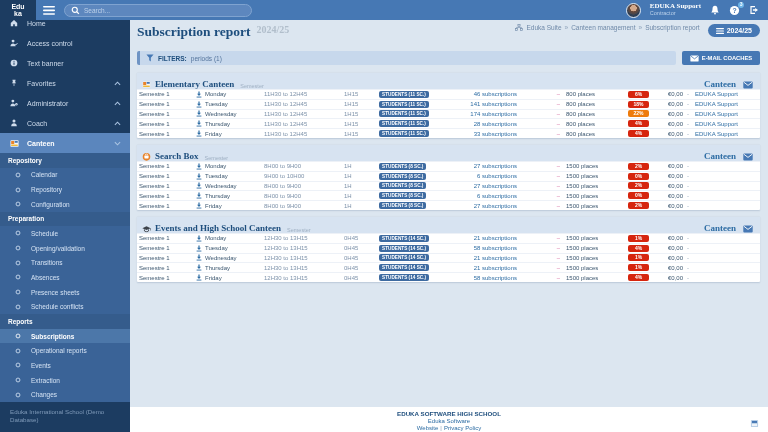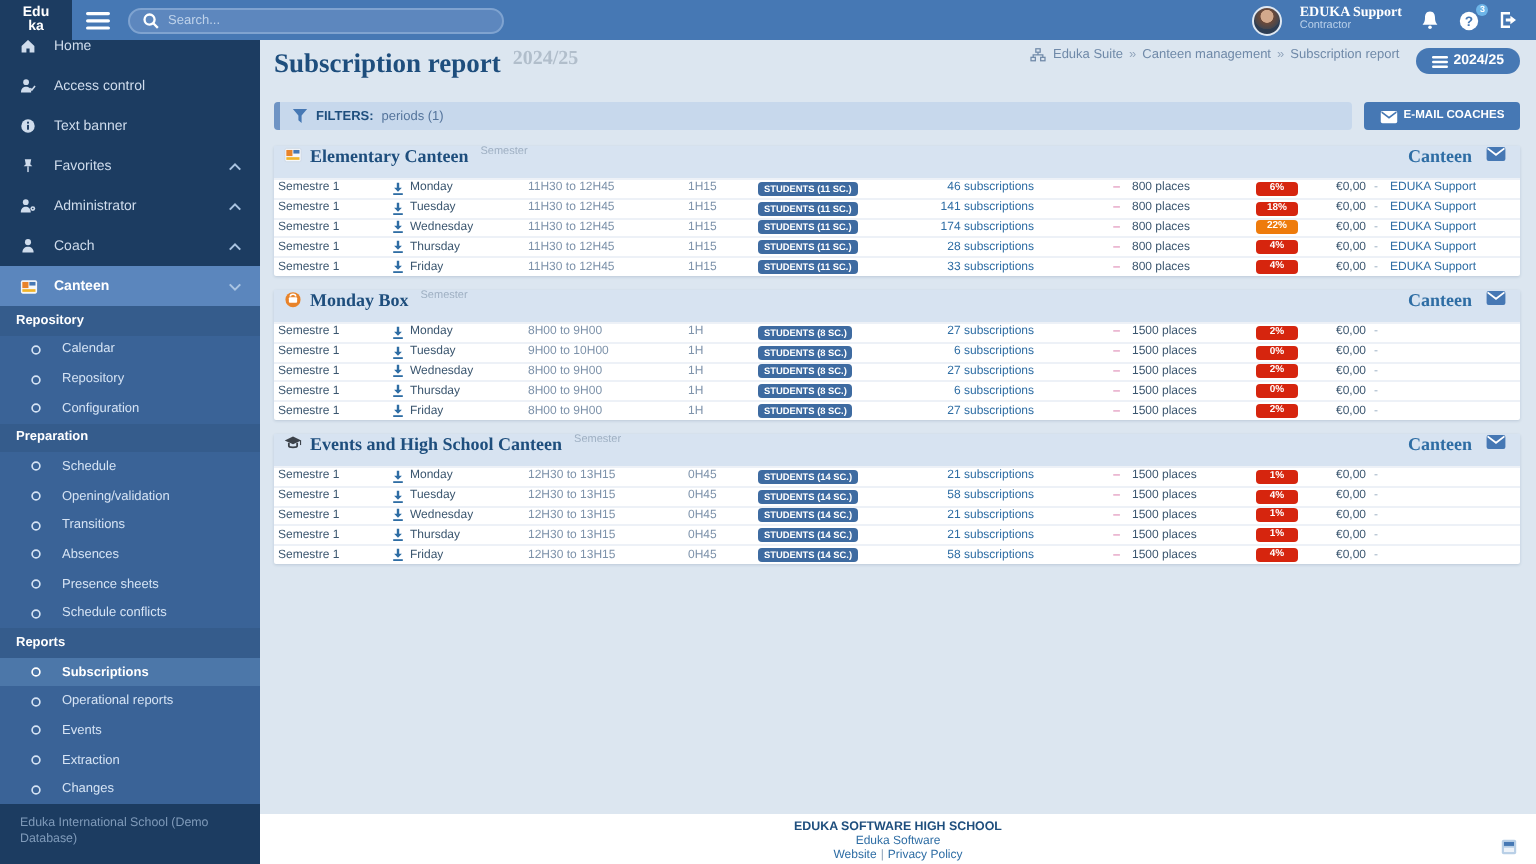--- a/index.html
+++ b/index.html
@@ -53,21 +53,21 @@
   .breadcrumb .bsep{color:#8fa3ba;}
   .year-pill{height:13px;border-radius:7px;background:var(--topbar-blue);color:#fff;font-weight:bold;font-size:7px;display:flex;align-items:center;gap:3px;padding:0 8px;margin-left:8px;cursor:pointer;}
   .filter-row{position:absolute;left:7px;right:8px;top:31px;height:14px;display:flex;gap:6px;}
   .filter-bar{flex:1;background:var(--filter-bg);border-left:3px solid #6f94c4;border-radius:2px;display:flex;align-items:center;gap:4px;padding:0 6px;font-size:6.5px;cursor:pointer;}
   .filter-label{font-weight:bold;color:var(--heading-navy);}
   .filter-value{color:#54749c;}
   .email-btn{width:78px;background:var(--topbar-blue);border-radius:2px;color:#fff;font-weight:bold;font-size:5.8px;display:flex;align-items:center;justify-content:center;gap:3px;cursor:pointer;}
 
   .sections{position:absolute;left:7px;right:8px;top:53px;display:flex;flex-direction:column;gap:7px;}
   .section{background:#fff;border-radius:1px;box-shadow:0 0.5px 1.5px rgba(40,70,110,0.18);}
-  .sec-head{height:16px;background:var(--section-head-bg);display:flex;align-items:flex-start;padding:0 5px;gap:4px;}
+  .sec-head{height:16px;background:var(--section-head-bg);display:flex;align-items:flex-end;padding:0 5px;gap:4px;}
   .sec-title{font-family:"Liberation Serif",serif;font-weight:bold;font-size:9px;color:var(--heading-navy);}
   .sec-sub{font-size:5.5px;color:#9fb0c3;margin-left:2px;}
   .sec-link{margin-left:auto;font-family:"Liberation Serif",serif;font-weight:bold;font-size:9px;color:var(--link-blue);cursor:pointer;}
   .sec-env{cursor:pointer;margin-left:3px;margin-right:2px;}
   .trow{display:grid;grid-template-columns:57px 68px 80px 35px 52px 86px 46px 38px 52px 30px 10px auto;align-items:center;height:9.8px;font-size:6px;border-top:1px solid #edf1f7;padding-left:2px;}
   .trow:first-child{border-top:none;}
   .c-period{color:var(--cell-text);}
   .c-day{display:flex;align-items:center;gap:3px;color:var(--cell-text);}
   .dl-ico{color:var(--link-blue);cursor:pointer;display:flex;}
   .c-time,.c-dur{color:var(--muted-blue);}
@@ -536,21 +536,21 @@
       </div>
       <div class="section">
         <div class="sec-head">
           <span style="display: flex;">
             <svg viewBox="0 0 10 10" width="9" height="9">
               <circle cx="5" cy="5.4" r="4.2" fill="#e8832a"></circle>
               <path d="M3.5 3.6 C3.5 1.9 6.5 1.9 6.5 3.6" stroke="#fff" stroke-width="0.9" fill="none"></path>
               <rect x="2.7" y="4" width="4.6" height="3.1" rx="0.6" fill="#fff"></rect>
             </svg>
           </span>
-          <span class="sec-title">Monday Box</span>
+          <span class="sec-title">Search Box</span>
           <span class="sec-sub">Semester</span>
           <span class="sec-link">Canteen</span>
           <span class="sec-env">
             <svg viewBox="0 0 10 8" width="10" height="8">
               <rect x="0.3" y="0.5" width="9.4" height="7" rx="1" fill="#4678b4"></rect>
               <path d="M0.8 1.2 L5 4.4 L9.2 1.2" stroke="#fff" stroke-width="0.9" fill="none"></path>
             </svg>
           </span>
         </div>
         <div class="trow">

